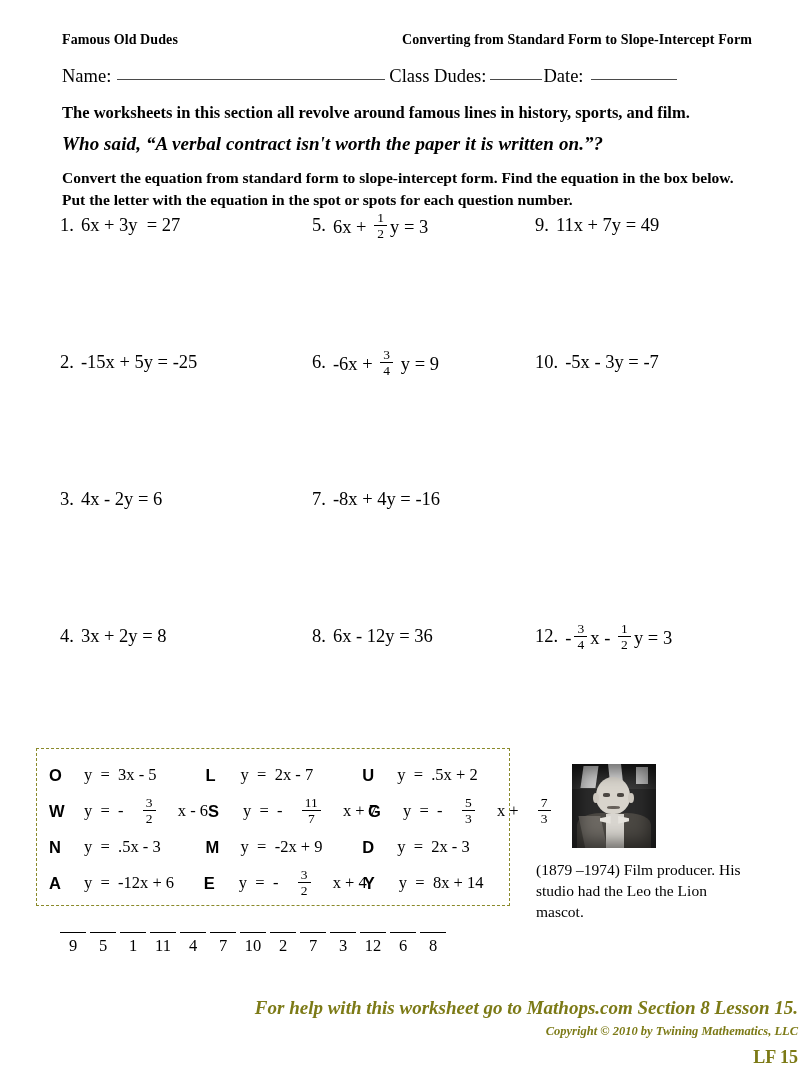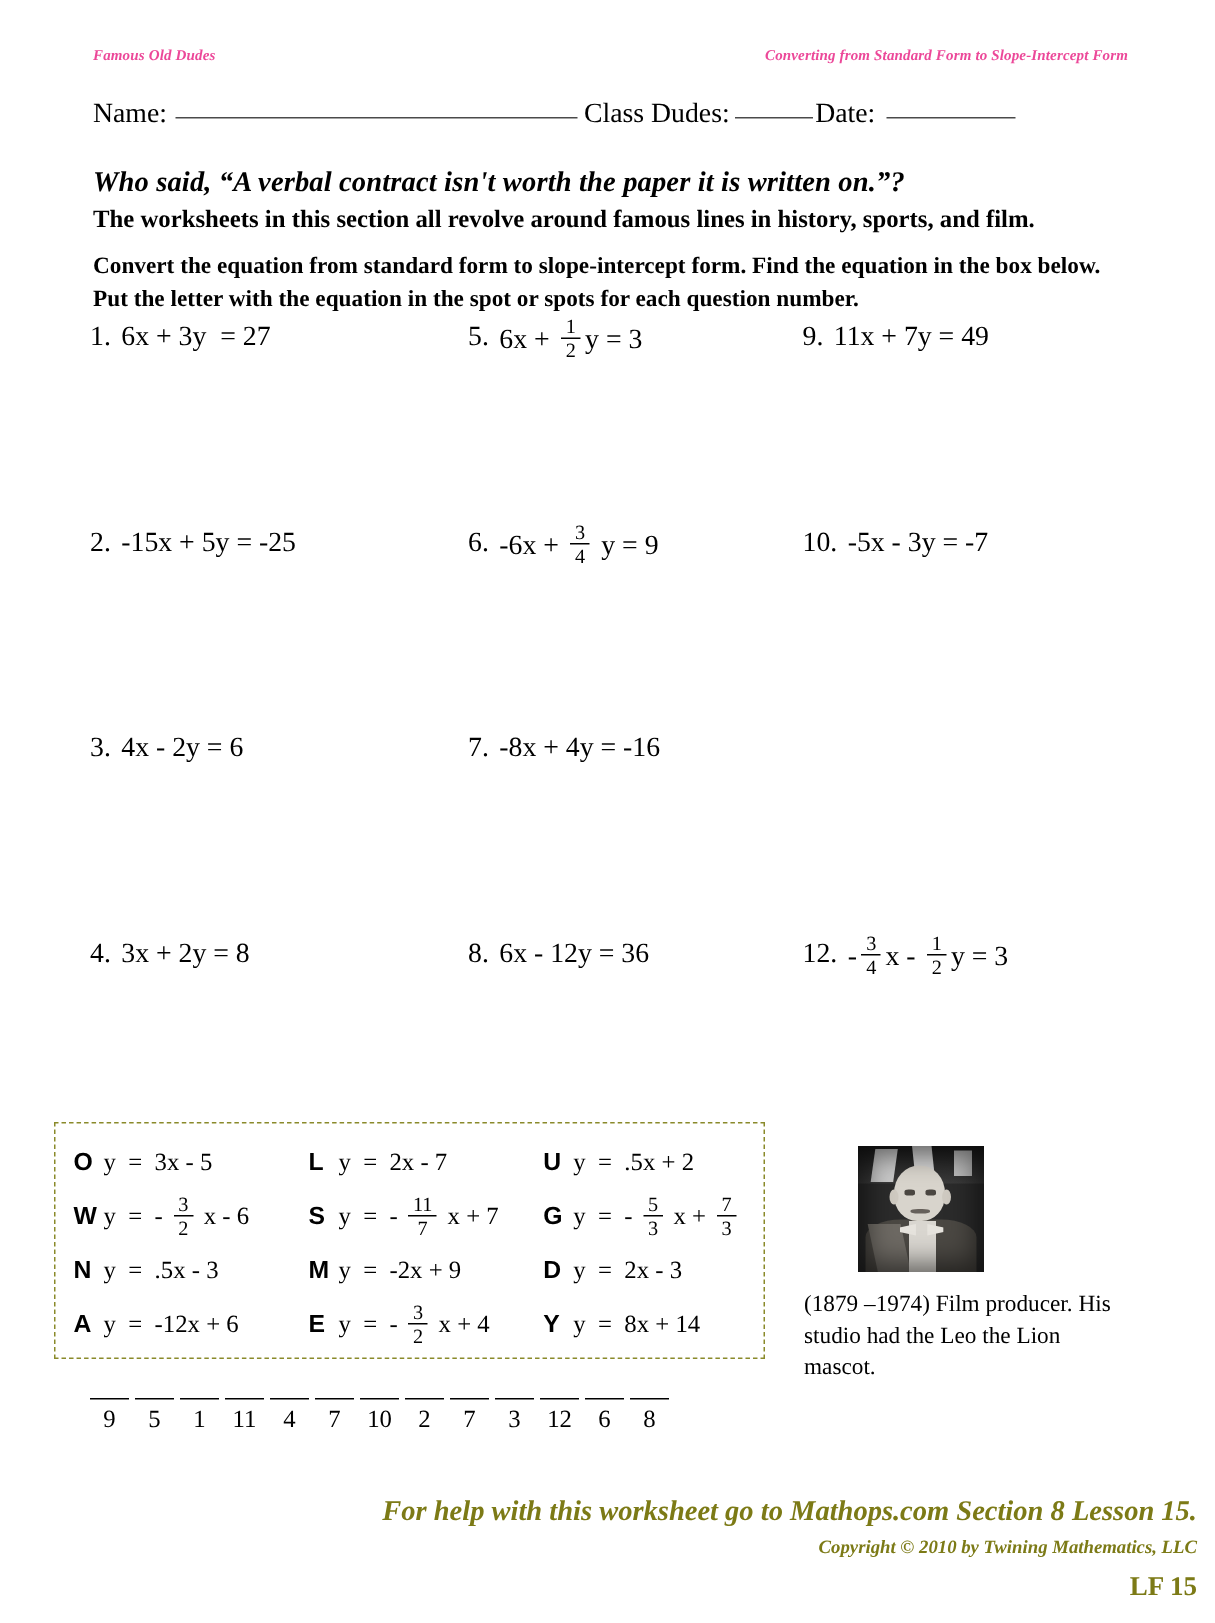--- a/index.html
+++ b/index.html
@@ -21,24 +21,23 @@
     position: absolute;
     left: 62px;
     top: 32px;
     width: 690px;
     height: 20px;
     display: flex;
     justify-content: space-between;
     align-items: baseline;
   }
   .header-text {
-    color: #ec4899;
-    font-style: italic;
-    font-weight: bold;
-    font-size: 10px;
+    color: #000000;
+    font-weight: bold;
+    font-size: 14px;
     white-space: nowrap;
     letter-spacing: .1px;
   }
 
   
   #name-line {
     position: absolute;
     left: 62px;
     top: 66px;
     width: 700px;
@@ -166,21 +165,21 @@
     font-weight: bold;
     font-size: 16.5px;
     width: 20px;
     flex: none;
   }
   .ans-eq {
     font-size: 16.5px;
     display: inline-flex;
     align-items: center;
   }
-  .ans-eq > span { white-space: pre; }
+  .ans-eq > span { white-space: pre; margin-left: 15px; }
 
   
   #photo-block {
     position: absolute;
     left: 536px;
     top: 764px;
     width: 240px;
   }
   #photo-frame {
     width: 84px;
@@ -328,22 +327,22 @@
 <div id="name-line">
   <span class="nl-label">Name:</span>
   <span class="rule" id="rule-name"></span>
   <span class="nl-label">Class Dudes:</span>
   <span class="rule" id="rule-period"></span>
   <span class="nl-label">Date:</span>
   <span class="rule" id="rule-date"></span>
 </div>
 
 <div id="intro">
+  <div id="intro-line1">The worksheets in this section all revolve around famous lines in history, sports, and film.</div>
   <div id="intro-question">Who said, “A verbal contract isn't worth the paper it is written on.”?</div>
-  <div id="intro-line1">The worksheets in this section all revolve around famous lines in history, sports, and film.</div>
   <div id="intro-directions">Convert the equation from standard form to slope-intercept form.   Find the equation in the box below.  Put the letter with the equation in the spot or spots for each question number.</div>
 </div>
 
 <div id="problems">
     <div class="prob-row">
       <div class="prob-cell prob-col-0">
         <span class="prob-num">1.</span>
         <span class="expr">
           <span>6x + 3y  = 27</span>
         </span>

